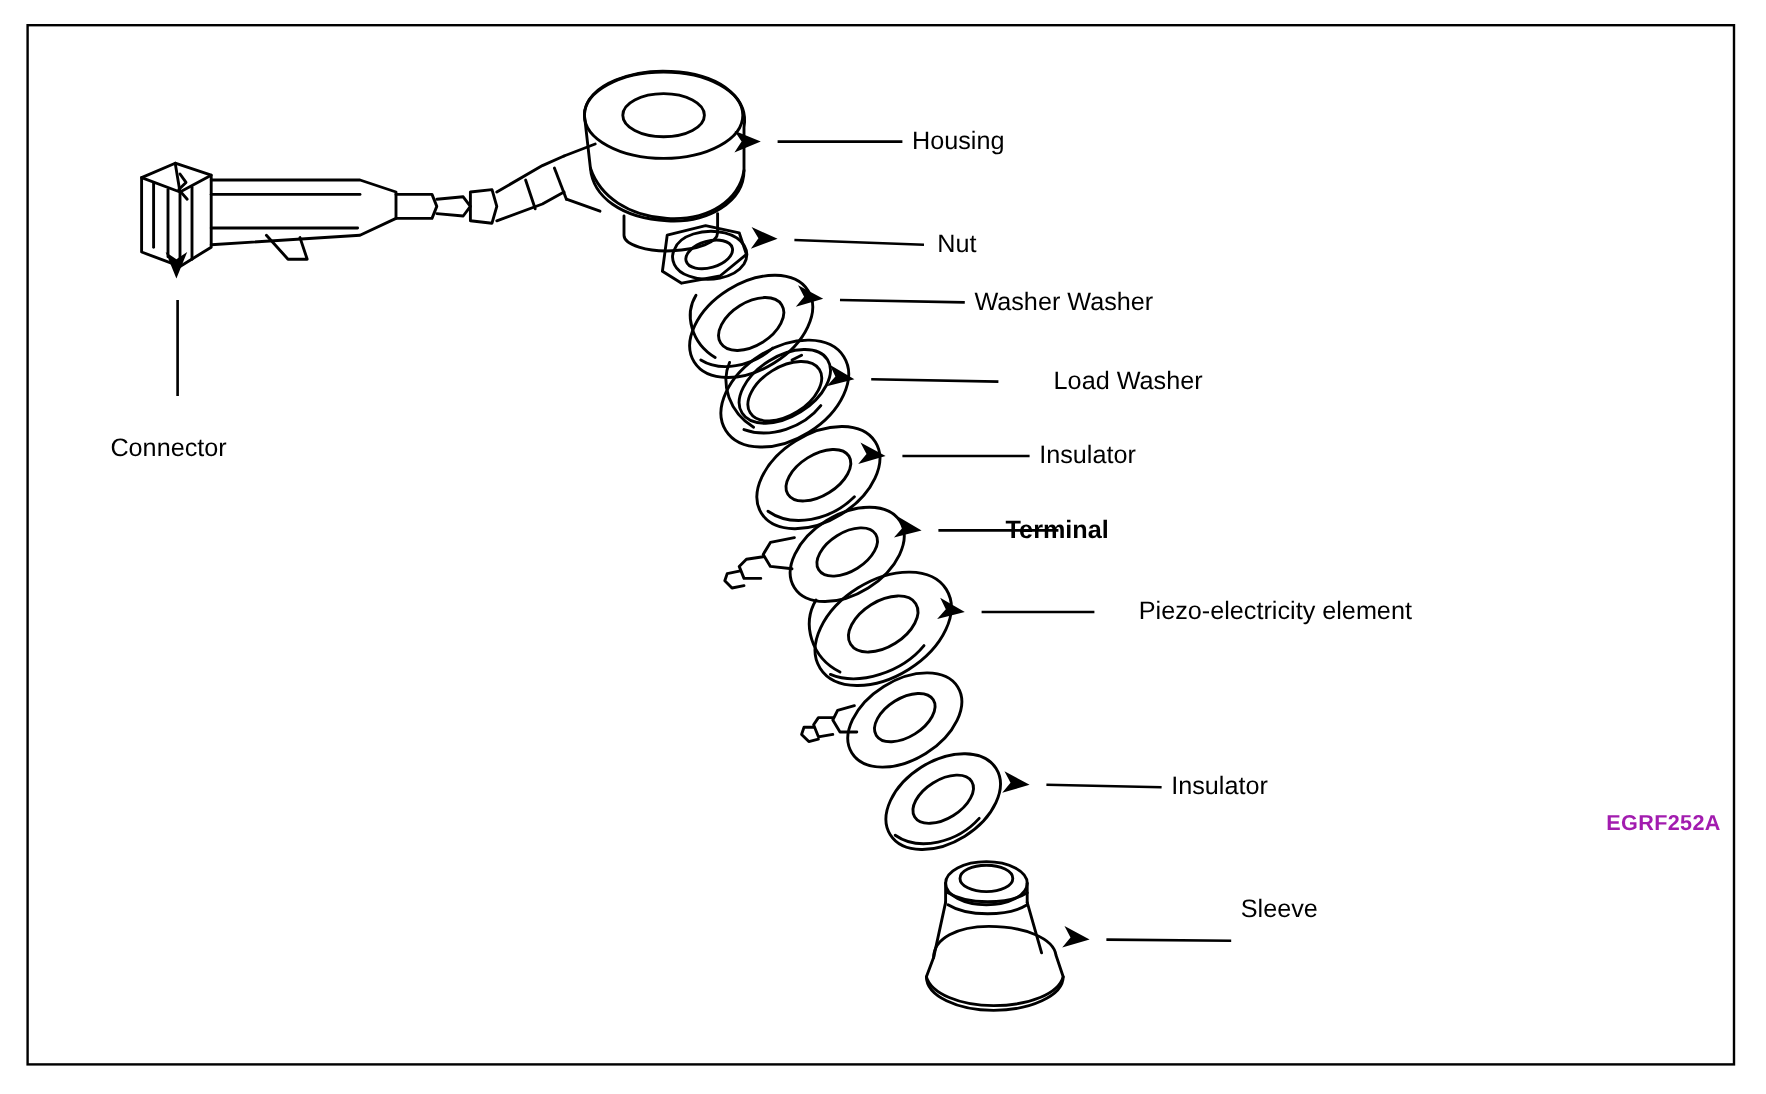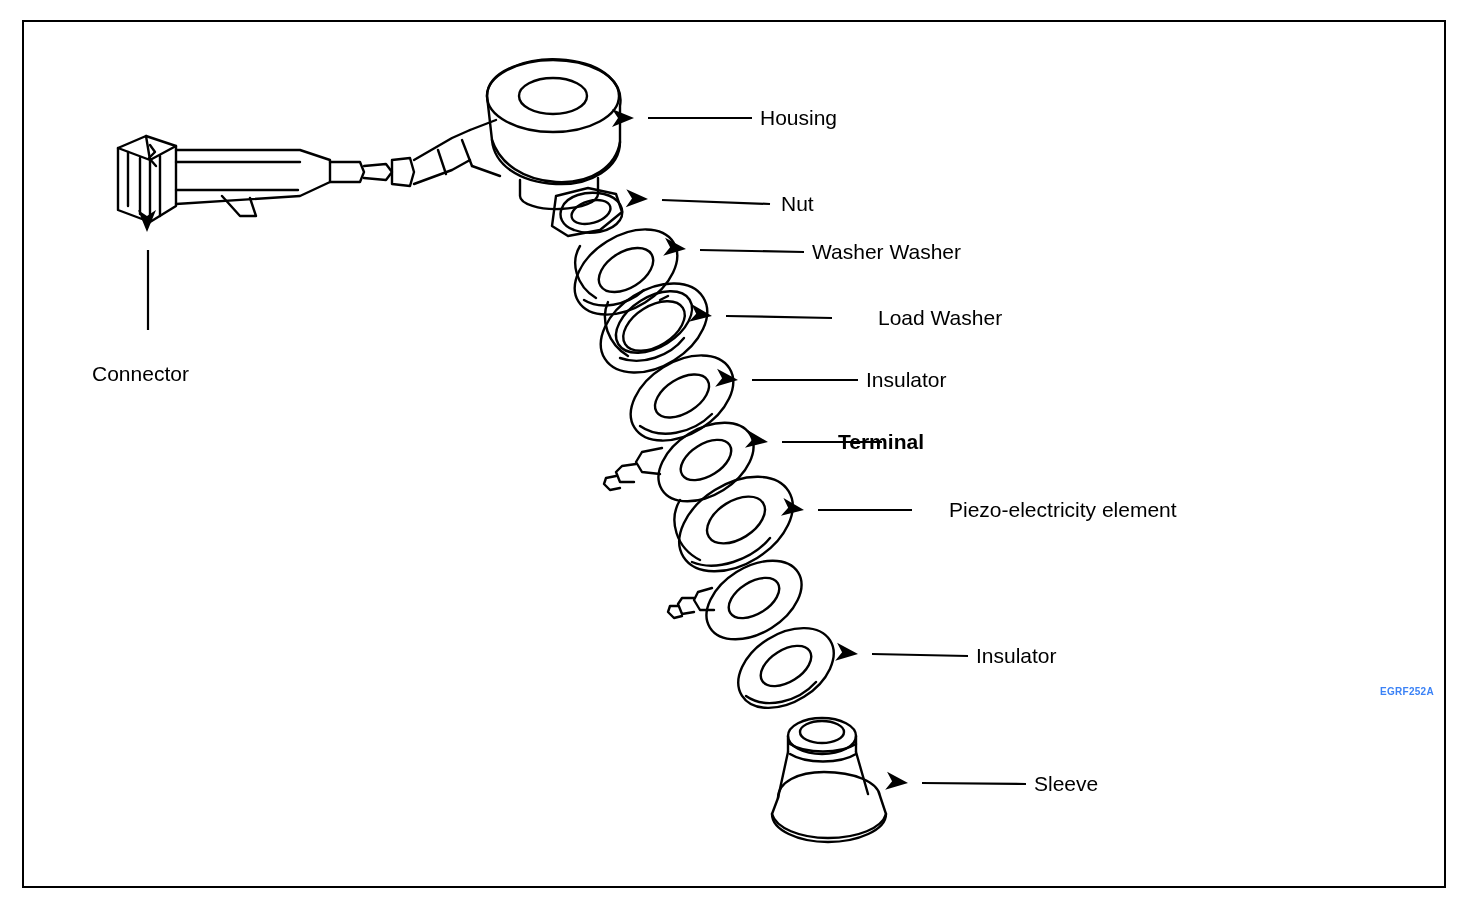--- a/index.html
+++ b/index.html
@@ -39,24 +39,24 @@
     position: absolute;
     font-size: 21px;
     color: #000;
     white-space: nowrap;
     font-family: "Liberation Sans", sans-serif;
   }
   .figcode {
     position: absolute;
     right: 38px;
     bottom: 24px;
-    font-size: 10px;
+    font-size: 18px;
     font-weight: bold;
     letter-spacing: 0.3px;
-    color: #3b82f6;
+    color: #a21caf;
     font-family: "Liberation Sans", sans-serif;
   }
 </style>
 </head>
 <body>
 
 <div id="diagram-root">
 
   <div class="frame"></div>
 
@@ -206,18 +206,18 @@
 
   <div id="labels">
       <div class="lbl" style="left: 760px; top: 106px;">Housing</div>
       <div class="lbl" style="left: 781px; top: 192px;">Nut</div>
       <div class="lbl" style="left: 812px; top: 240px;">Washer Washer</div>
       <div class="lbl" style="left: 878px; top: 306px;">Load Washer</div>
       <div class="lbl" style="left: 866px; top: 368px;">Insulator</div>
       <div class="lbl" style="left: 838px; top: 430px; font-weight: bold;">Terminal</div>
       <div class="lbl" style="left: 920px; top: 498px; margin-left: 29px;">Piezo-electricity element</div>
       <div class="lbl" style="left: 976px; top: 644px;">Insulator</div>
-      <div class="lbl" style="left: 1034px; top: 772px;">Sleeve</div>
+      <div class="lbl" style="left: 1034px; top: 746px;">Sleeve</div>
       <div class="lbl" style="left: 92px; top: 338px; margin-top: 24px;">Connector</div>
     </div>
 
   <div class="figcode">EGRF252A</div>
 </div>
 
 </body></html>

